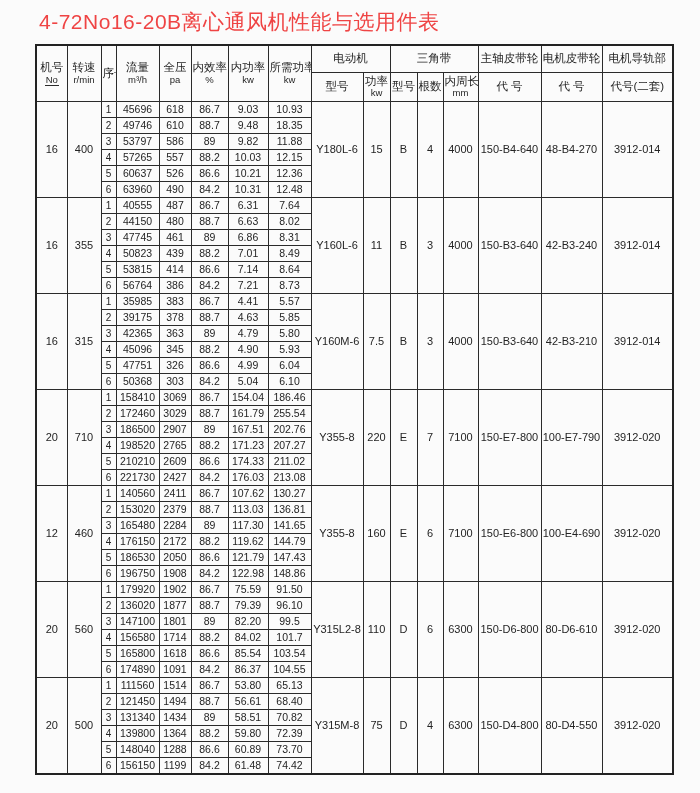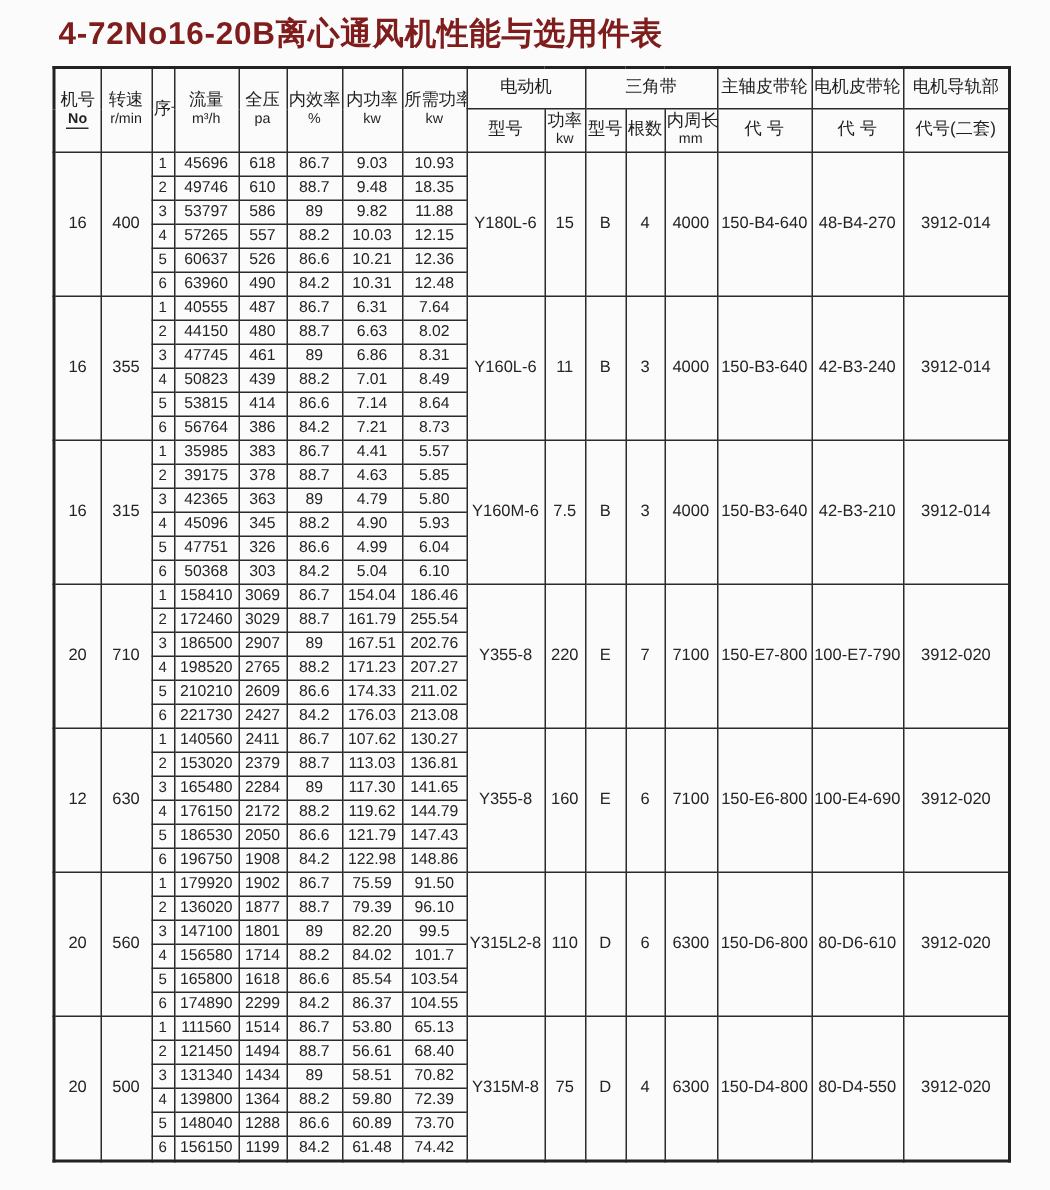--- a/index.html
+++ b/index.html
@@ -6,24 +6,24 @@
   body{
     width:700px;height:793px;
     background:#fbfbfb;
     font-family:"Liberation Sans","DejaVu Sans",sans-serif;
     color:#1f1f1f;
     overflow:hidden;
   }
   .page{padding:6px 0 0 35px;}
   .title{
     font-size:21px;
-    font-weight:bold;
+    font-weight:normal;
     letter-spacing:0.5px;
     margin:2px 0 8px 4px;
-    color:#7f1d1d;
+    color:#ef4444;
   }
   table.perf{
     border-collapse:collapse;
     table-layout:fixed;
     width:637px;
     border:2px solid #222;
   }
   table.perf th, table.perf td{
     border:1px solid #2b2b2b;
     text-align:center;
@@ -35,21 +35,21 @@
   thead th{
     font-weight:normal;
     font-size:11.5px;
     line-height:1.15;
     white-space:normal;
     padding:1px 0;
   }
   thead .hrow1 th{height:26px;}
   thead .hrow2 th{height:28px;}
   thead .unit{font-size:9.5px;line-height:1.1;}
-  thead .u-underline{border-bottom:1px solid #2b2b2b;padding:0 1px;font-weight:bold;}
+  thead .u-underline{border-bottom:1px solid #2b2b2b;padding:0 1px;}
   thead .stack div{line-height:1.15;}
   tbody td{
     font-size:10.5px;
     height:15px;
     line-height:1;
     color:#242424;
   }
   tbody td.span-cell{font-size:11px;}
   tbody td.small-col{font-size:10px;}
   .blk-start td{border-top:1.5px solid #222;}
@@ -361,21 +361,21 @@
         <tr>
           <td class="small-col">6</td>
           <td>221730</td>
           <td>2427</td>
           <td>84.2</td>
           <td>176.03</td>
           <td>213.08</td>
         </tr>
         <tr class="blk-start">
           <td rowspan="6" class="span-cell">12</td>
-          <td rowspan="6" class="span-cell">630</td>
+          <td rowspan="6" class="span-cell">460</td>
           <td class="small-col">1</td>
           <td>140560</td>
           <td>2411</td>
           <td>86.7</td>
           <td>107.62</td>
           <td>130.27</td>
           <td rowspan="6" class="span-cell">Y355-8</td>
           <td rowspan="6" class="span-cell">160</td>
           <td rowspan="6" class="span-cell">E</td>
           <td rowspan="6" class="span-cell">6</td>
@@ -470,21 +470,21 @@
           <td class="small-col">5</td>
           <td>165800</td>
           <td>1618</td>
           <td>86.6</td>
           <td>85.54</td>
           <td>103.54</td>
         </tr>
         <tr>
           <td class="small-col">6</td>
           <td>174890</td>
-          <td>2299</td>
+          <td>1091</td>
           <td>84.2</td>
           <td>86.37</td>
           <td>104.55</td>
         </tr>
         <tr class="blk-start">
           <td rowspan="6" class="span-cell">20</td>
           <td rowspan="6" class="span-cell">500</td>
           <td class="small-col">1</td>
           <td>111560</td>
           <td>1514</td>

